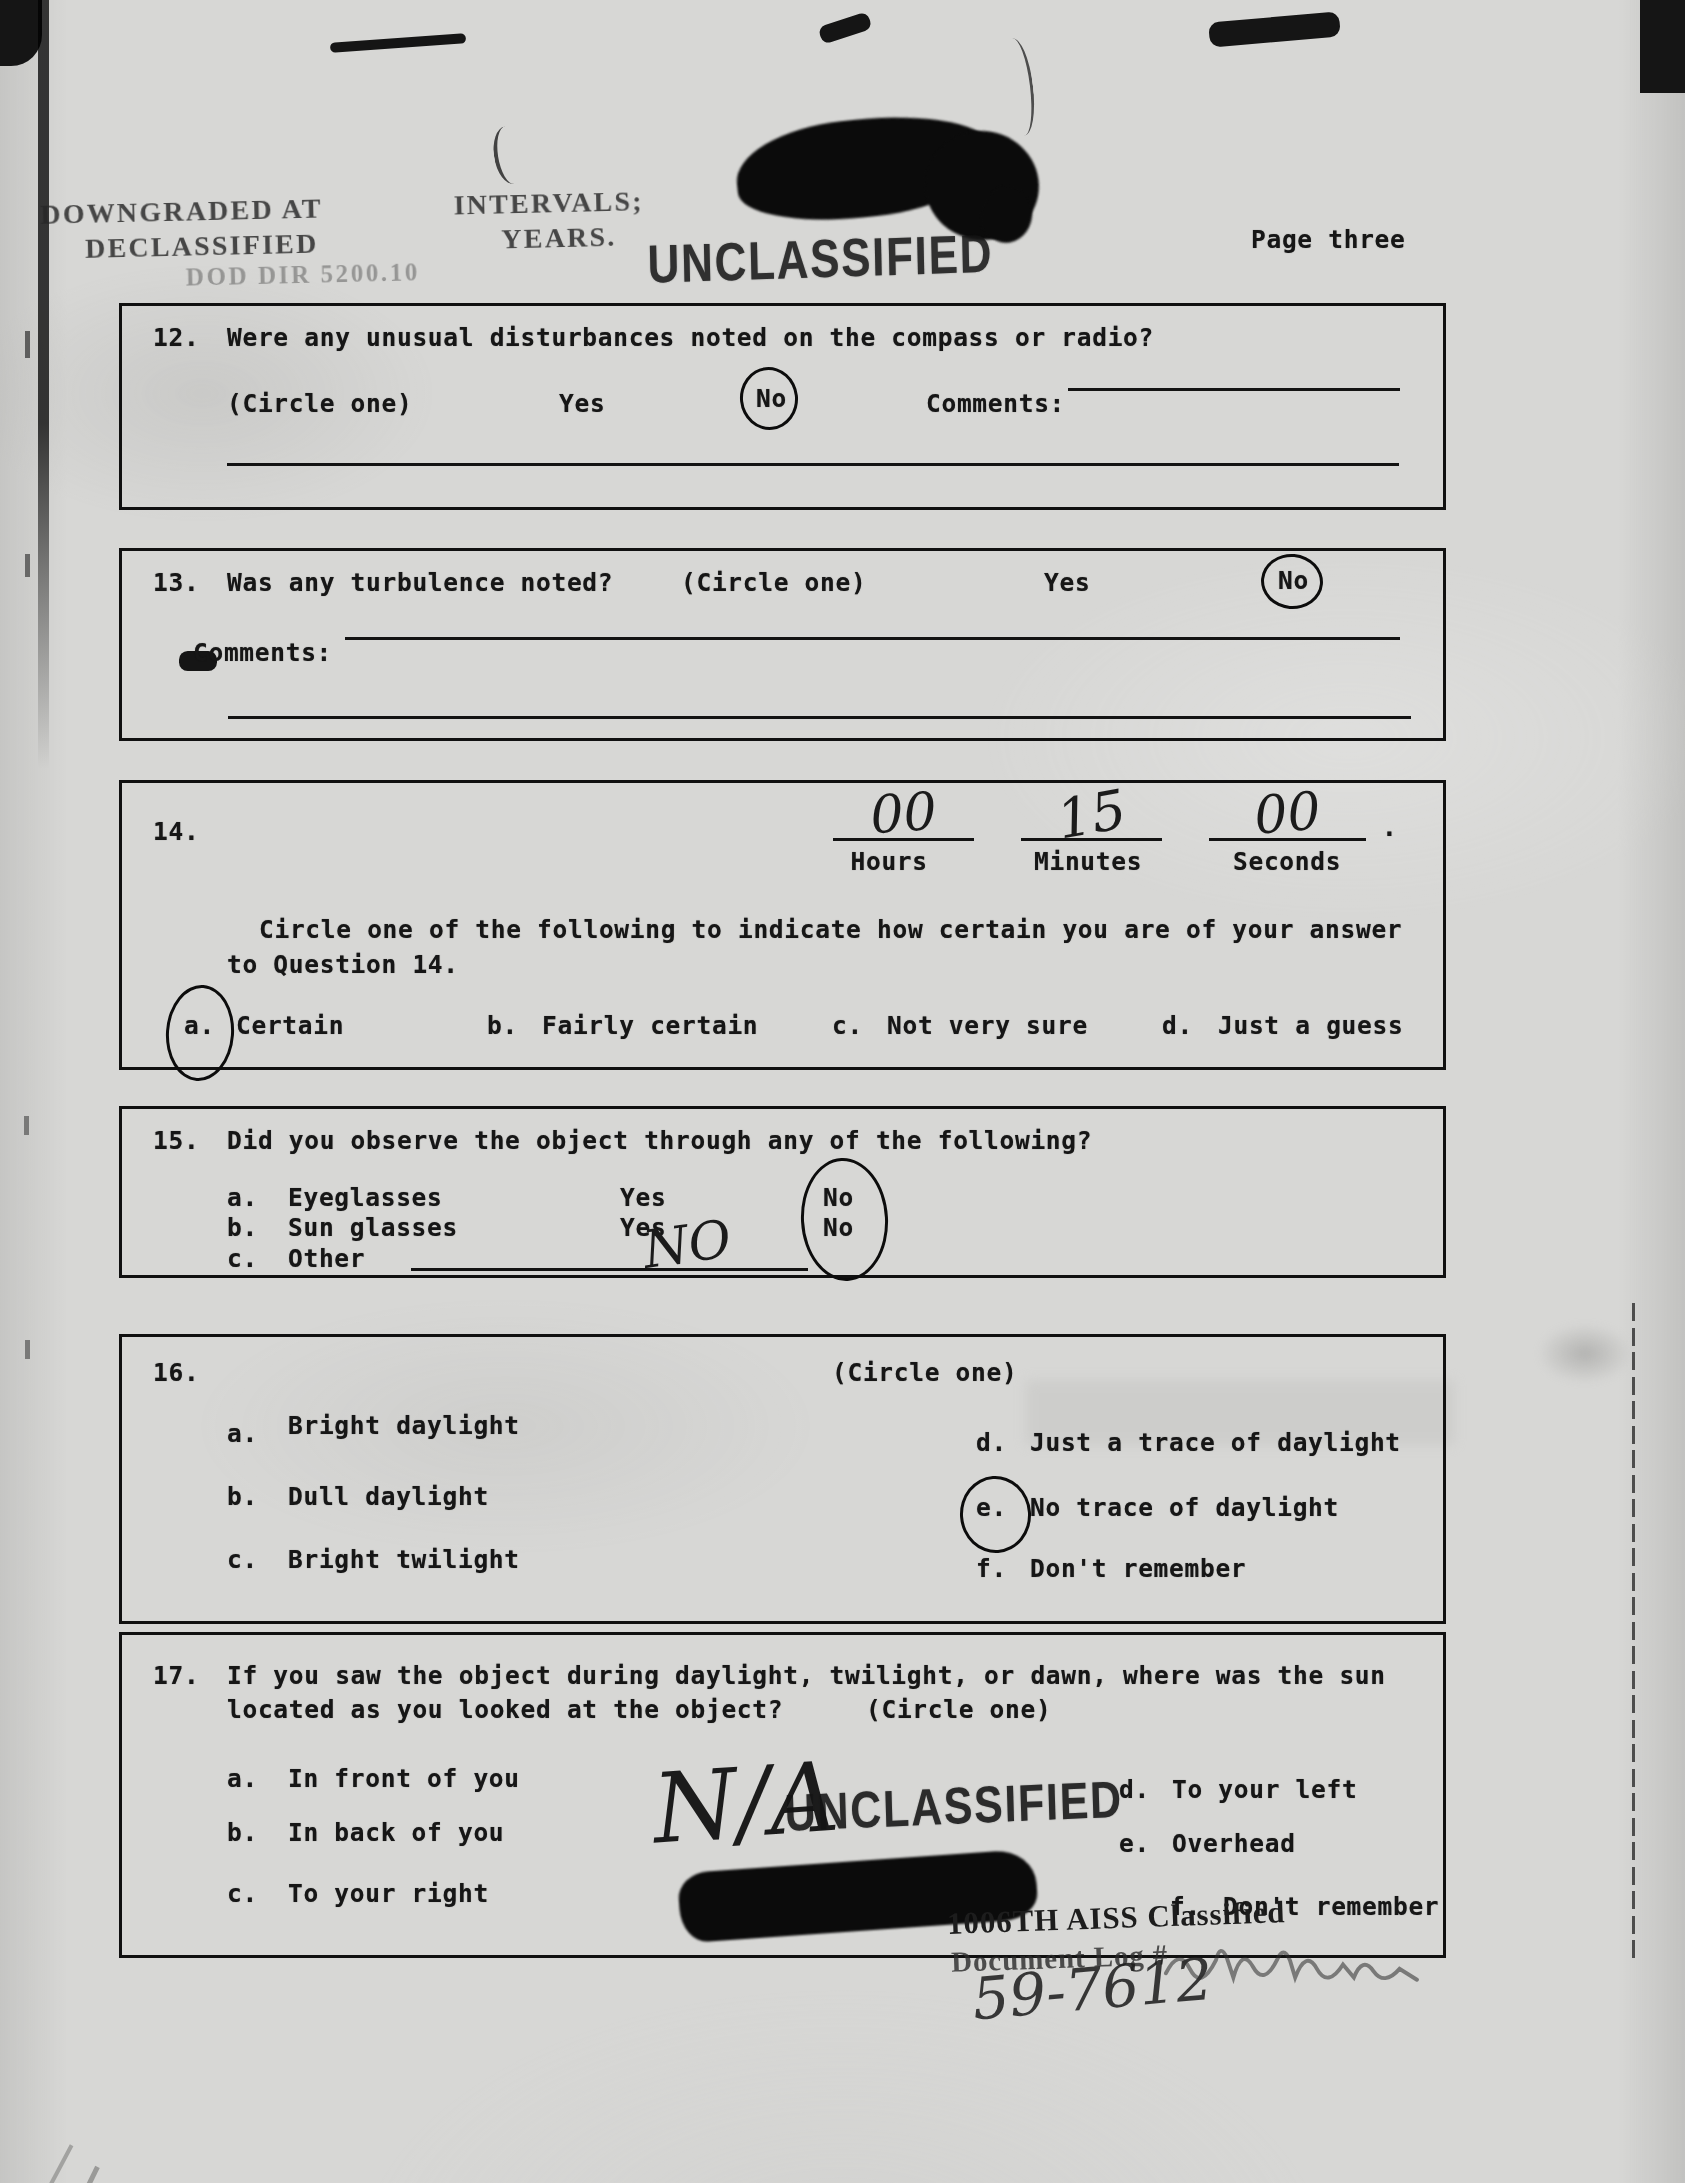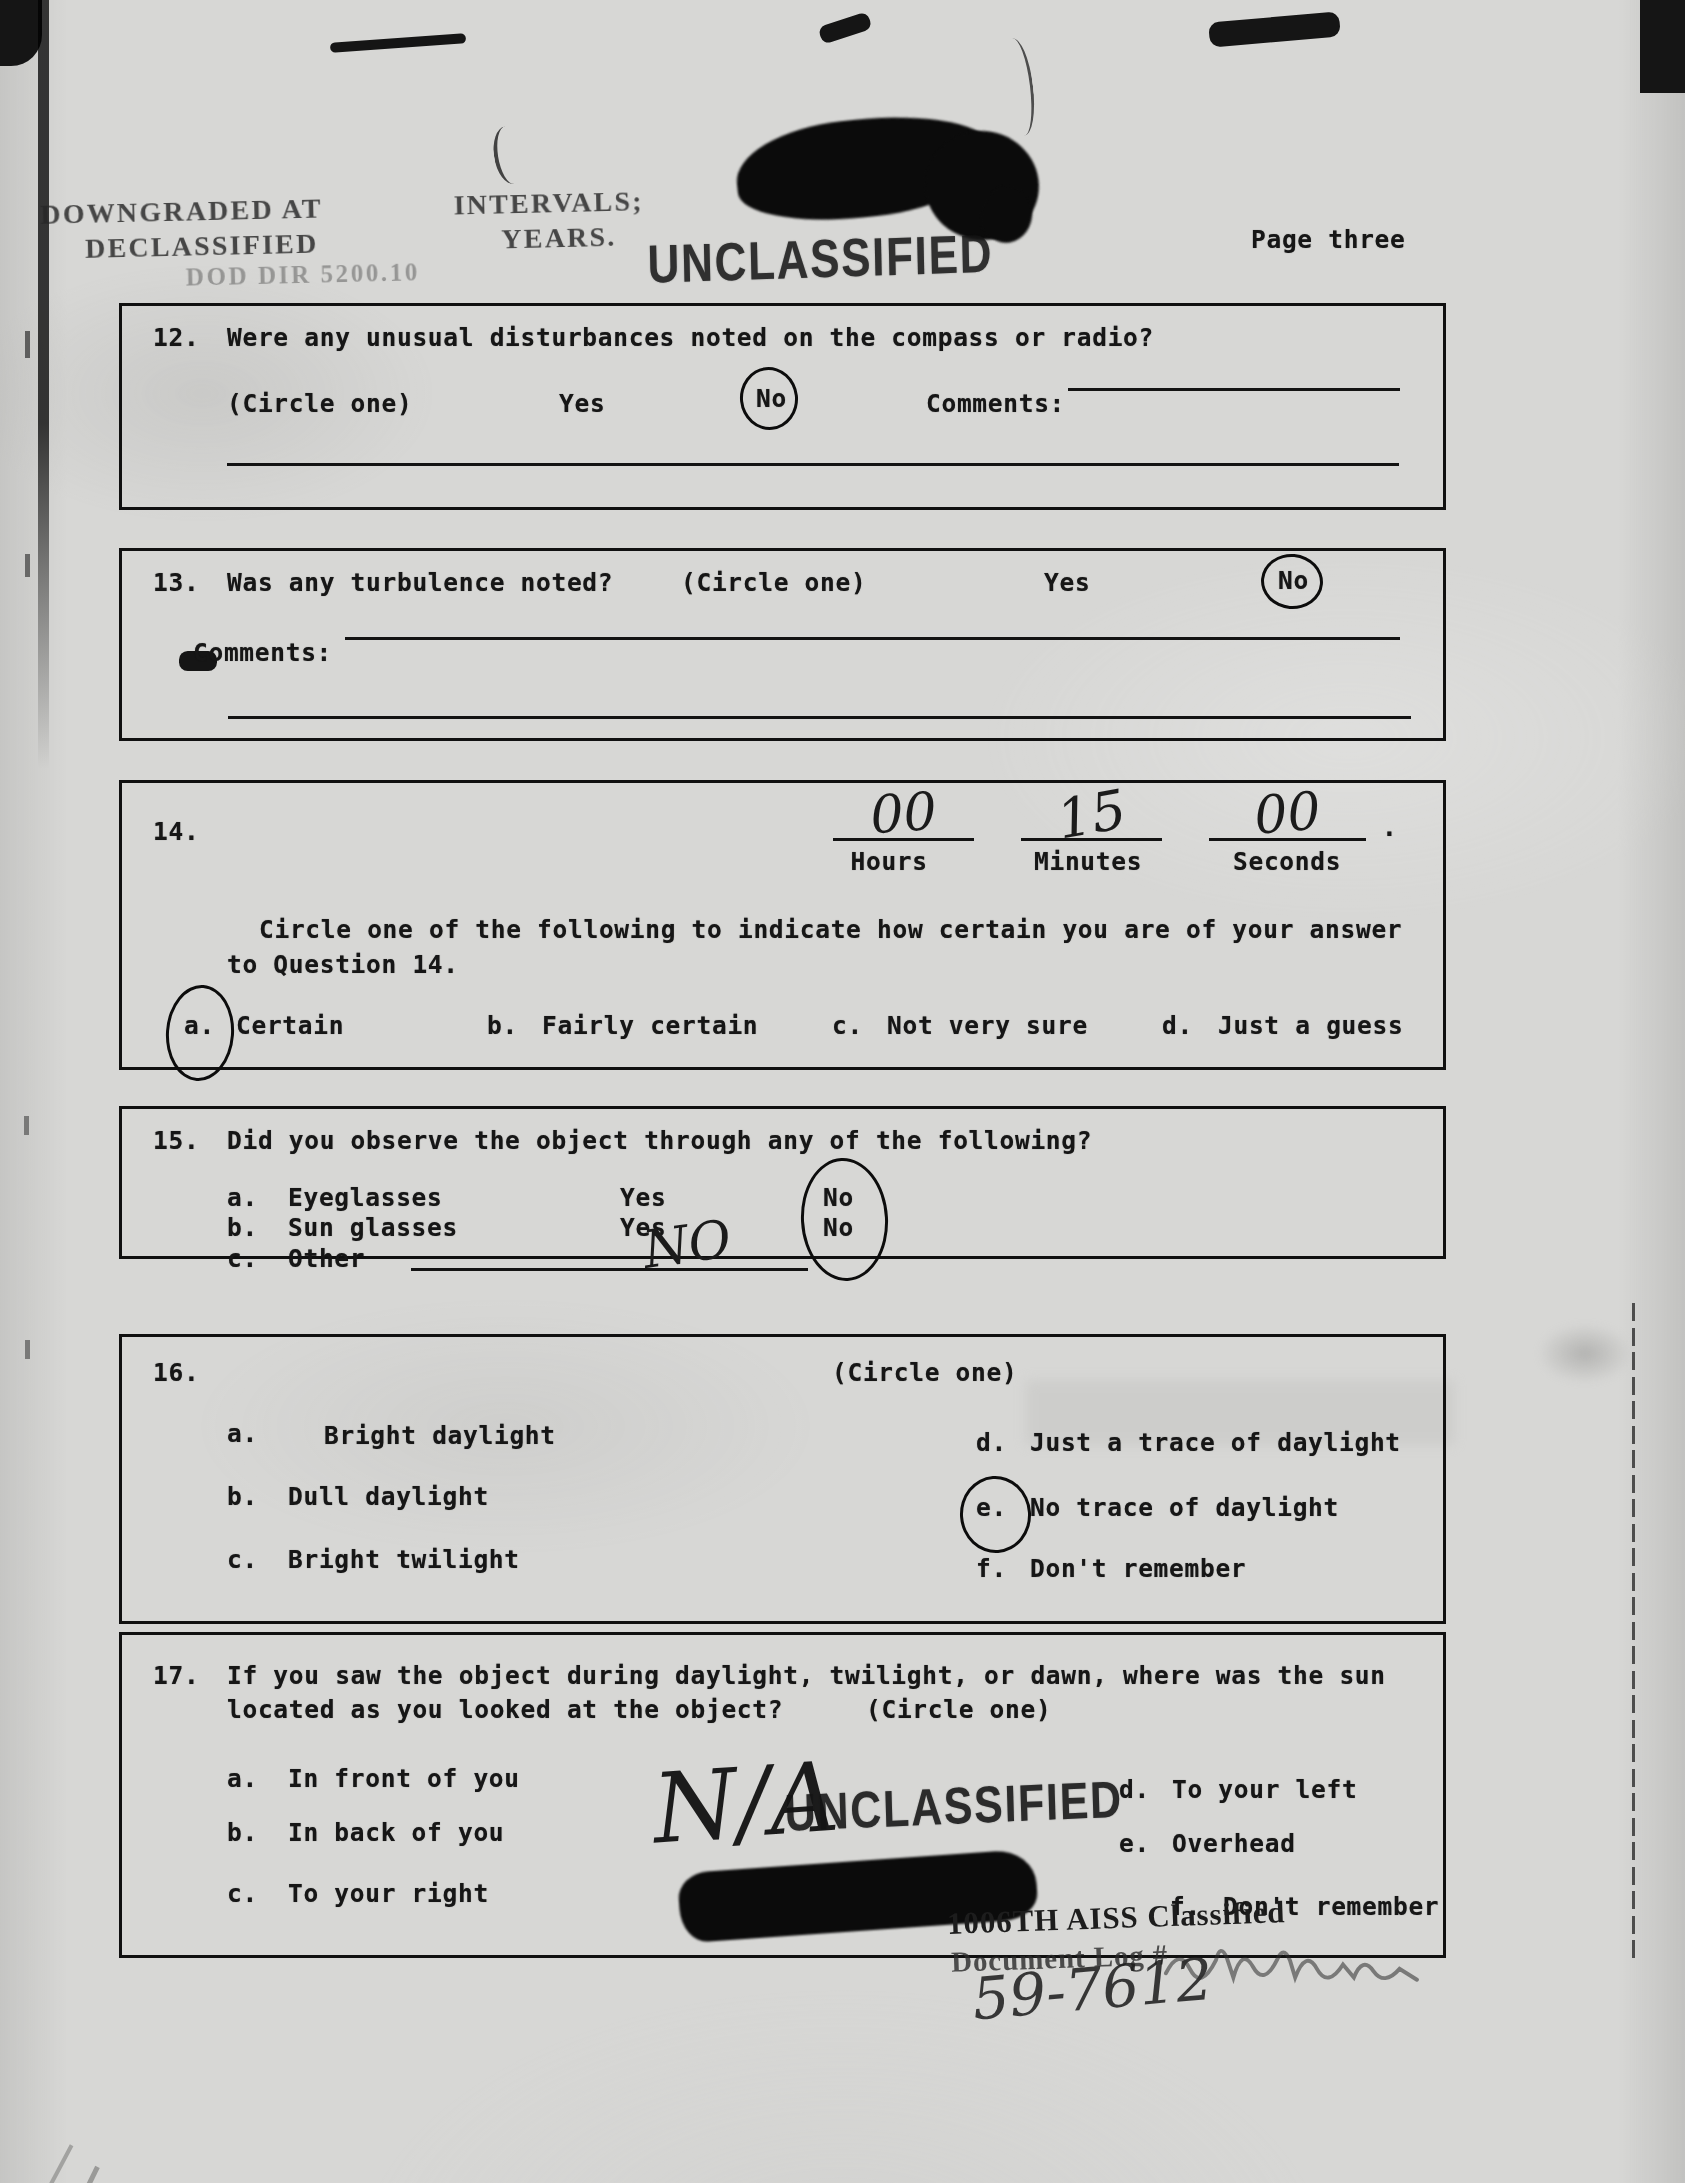--- a/index.html
+++ b/index.html
@@ -119,21 +119,21 @@
     <span class="abs tw" style="left:62px;top:229px;">a.</span>
     <span class="abs tw" style="left:114px;top:229px;">Certain</span>
     <span class="abs tw" style="left:365px;top:229px;">b.</span>
     <span class="abs tw" style="left:420px;top:229px;">Fairly certain</span>
     <span class="abs tw" style="left:710px;top:229px;">c.</span>
     <span class="abs tw" style="left:765px;top:229px;">Not very sure</span>
     <span class="abs tw" style="left:1040px;top:229px;">d.</span>
     <span class="abs tw" style="left:1096px;top:229px;">Just a guess</span>
   </div>
 
-  <div class="box" style="top:1106px;height:153px;">
+  <div class="box" style="top:1106px;height:172px;">
     <span class="abs tw" style="left:31px;top:17.5px;">15.</span>
     <span class="abs tw" style="left:105px;top:17.5px;">Did you observe the object through any of the following?</span>
 
     <span class="abs tw" style="left:105px;top:75px;">a.</span>
     <span class="abs tw" style="left:166px;top:75px;">Eyeglasses</span>
     <span class="abs tw" style="left:498px;top:75px;">Yes</span>
     <span class="abs tw" style="left:701px;top:75px;">No</span>
 
     <span class="abs tw" style="left:105px;top:105px;">b.</span>
     <span class="abs tw" style="left:166px;top:105px;">Sun glasses</span>
@@ -146,21 +146,21 @@
     <span class="abs tw" style="left:166px;top:136px;">Other</span>
     <div class="rule" style="left:289px;top:159px;width:397px;"></div>
   </div>
   <div class="hand" style="left:643px;top:1214px;font-size:52px;transform:rotate(-8deg);">NO</div>
 
   <div class="box" style="top:1334px;height:290px;">
     <span class="abs tw" style="left:31px;top:22px;">16.</span>
     <span class="abs tw" style="left:710px;top:22px;">(Circle one)</span>
 
     <span class="abs tw" style="left:105px;top:83px;">a.</span>
-    <span class="abs tw" style="left:166px;top:85px;margin-left:36px;">Bright daylight</span>
+    <span class="abs tw" style="left:166px;top:75px;">Bright daylight</span>
     <span class="abs tw" style="left:105px;top:146px;">b.</span>
     <span class="abs tw" style="left:166px;top:146px;">Dull daylight</span>
     <span class="abs tw" style="left:105px;top:209px;">c.</span>
     <span class="abs tw" style="left:166px;top:209px;">Bright twilight</span>
 
     <span class="abs tw" style="left:854px;top:92px;">d.</span>
     <span class="abs tw" style="left:908px;top:92px;">Just a trace of daylight</span>
     <span class="circle" style="left:838px;top:139px;width:65px;height:71px;transform:rotate(-4deg);"></span>
     <span class="abs tw" style="left:854px;top:157px;">e.</span>
     <span class="abs tw" style="left:908px;top:157px;">No trace of daylight</span>

